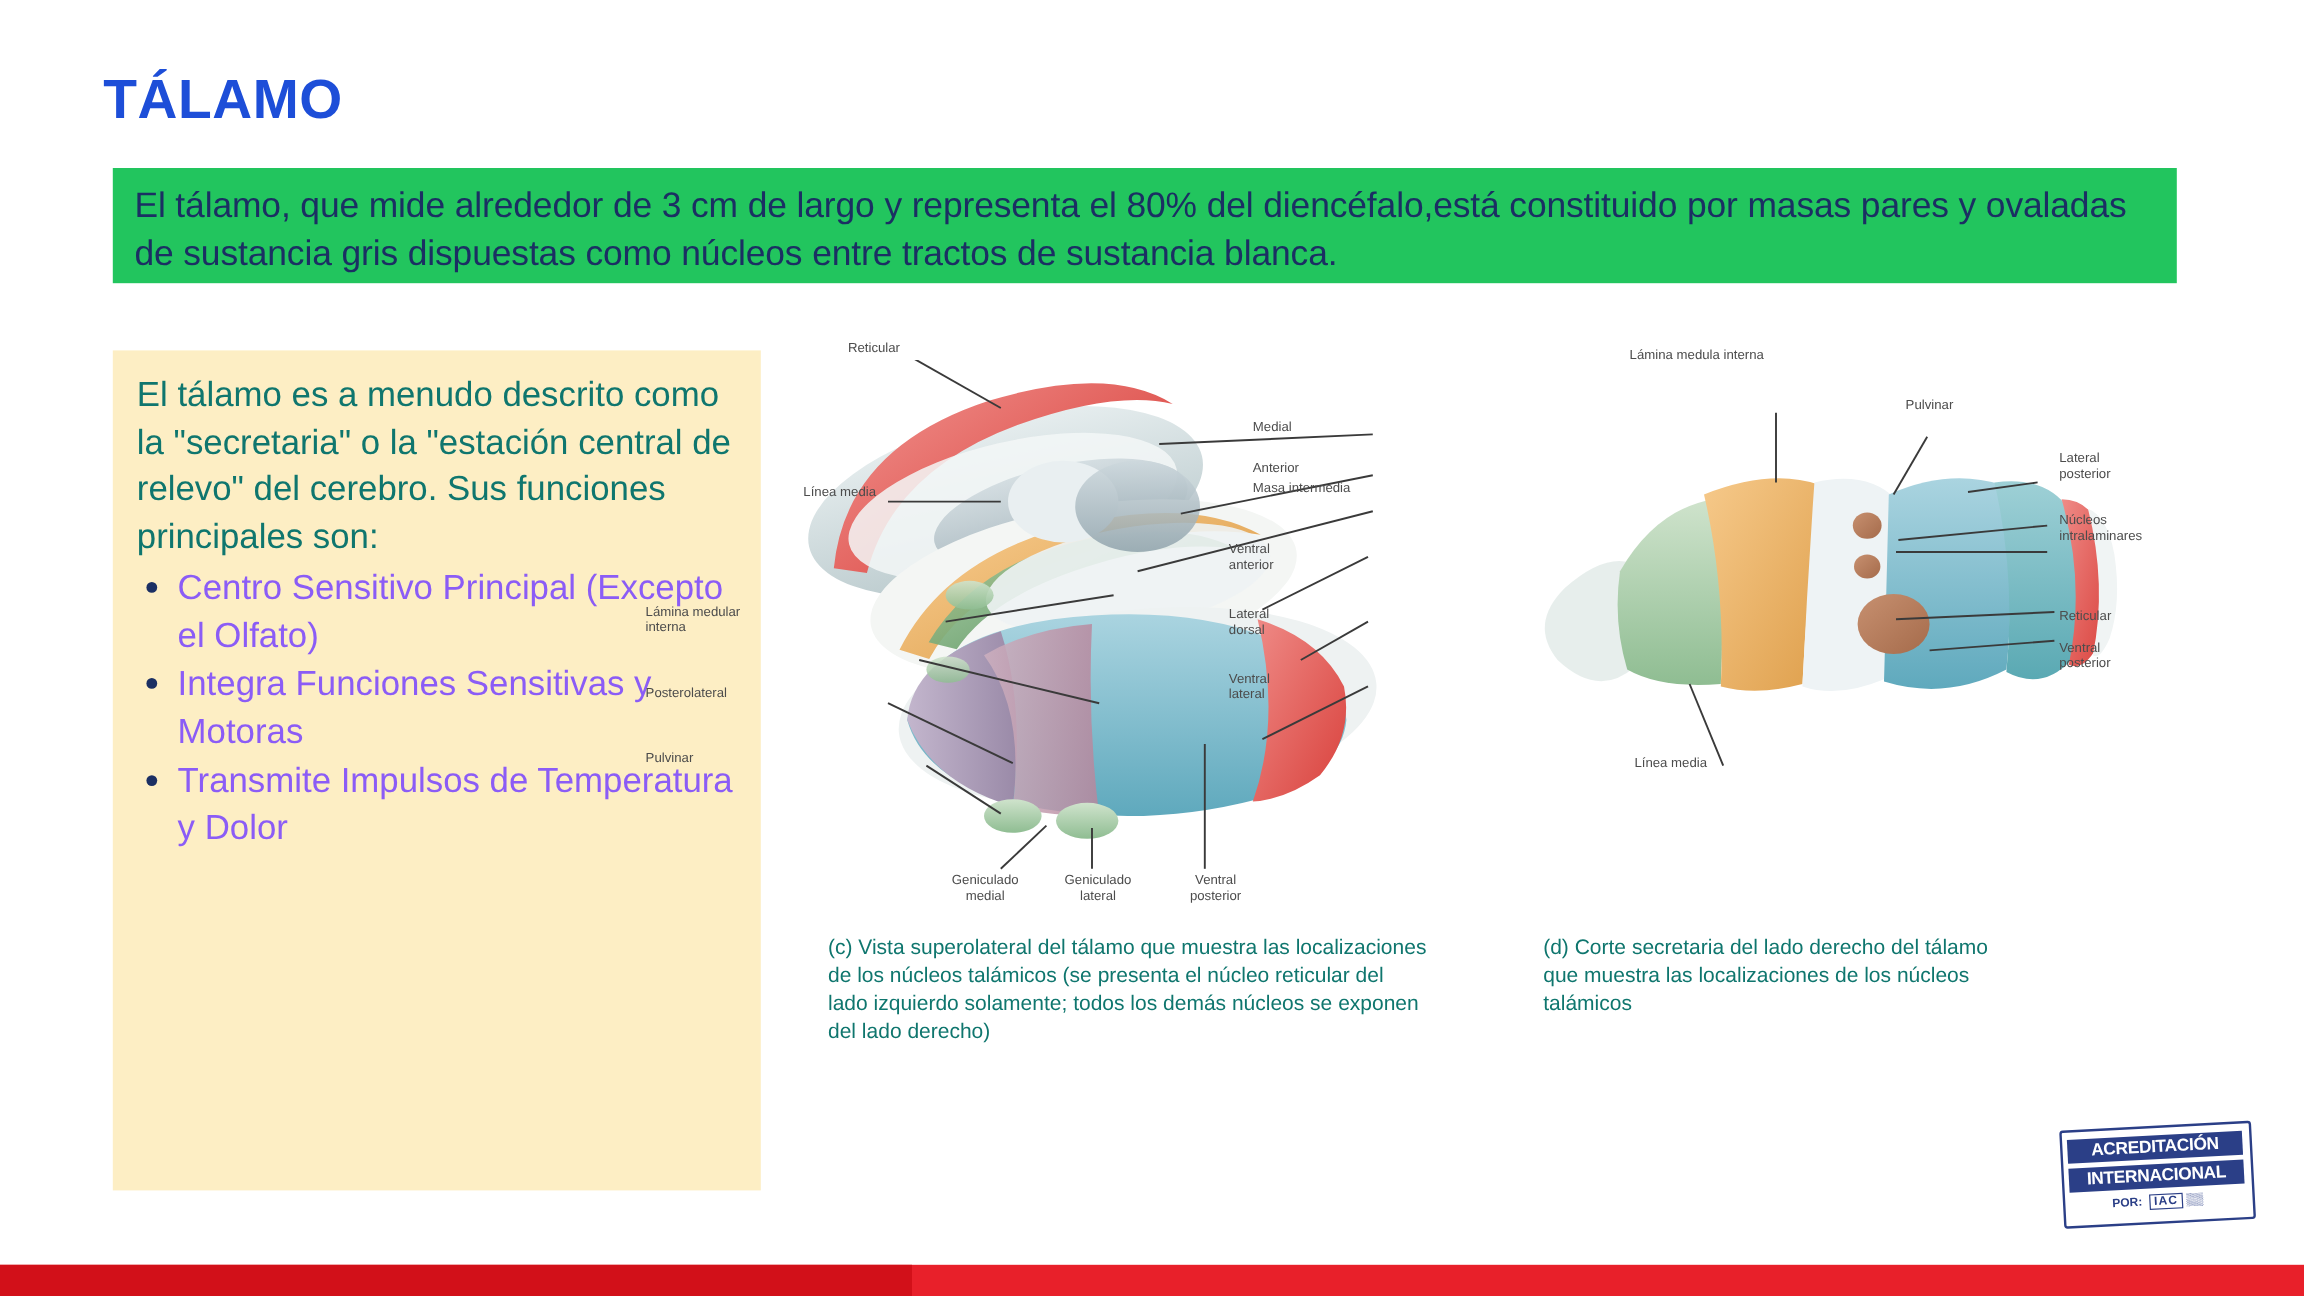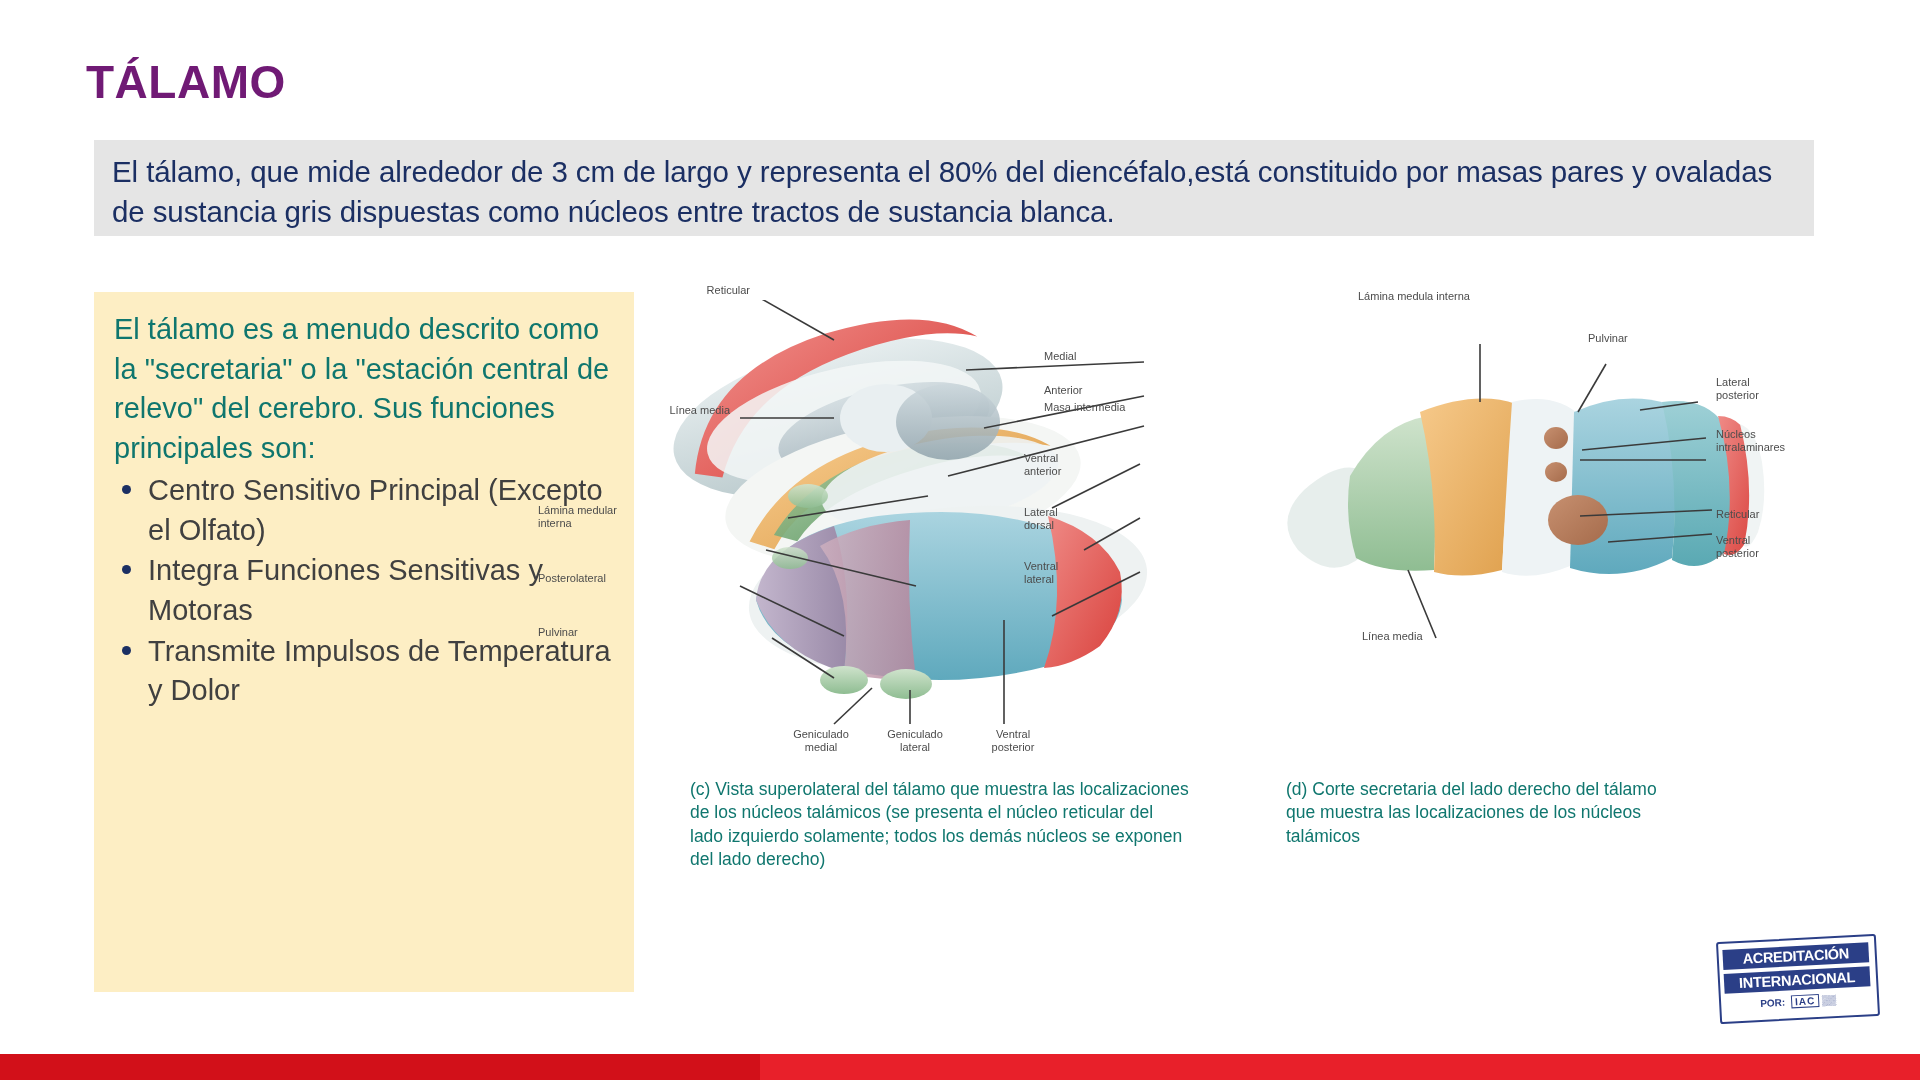--- a/index.html
+++ b/index.html
@@ -8,49 +8,49 @@
     background: #ffffff;
     font-family: "Liberation Sans", sans-serif;
     overflow: hidden;
   }
   .slide { position: relative; width: 1920px; height: 1080px; background: #fff; }
 
   
   .title {
     position: absolute; left: 86px; top: 55px;
     font-size: 46px; font-weight: bold; letter-spacing: 0.5px;
-    color: #701a75;
+    color: #1d4ed8;
   }
 
   
   .header-banner {
     position: absolute; left: 94px; top: 140px;
     width: 1720px; height: 96px;
-    background: #e5e5e5;
+    background: #22c55e;
     padding: 12px 18px 10px 18px;
   }
   .header-banner p {
     font-size: 29.5px; line-height: 1.34; color: #1b2f63;
     letter-spacing: -0.1px;
   }
 
   
   .side-panel {
     position: absolute; left: 94px; top: 292px;
     width: 540px; height: 700px;
     background: #fdeec4;
     padding: 18px 16px 14px 20px;
   }
   .side-panel .intro {
     font-size: 29px; line-height: 1.37; color: #0f766e;
   }
   .side-panel ul { list-style: none; margin-top: 2px; }
   .side-panel li {
     position: relative; font-size: 29px; line-height: 1.37;
-    color: #404040; padding-left: 34px; margin-top: 1px;
+    color: #8b5cf6; padding-left: 34px; margin-top: 1px;
   }
   .side-panel li .bullet {
     position: absolute; left: 8px; top: 14px;
     width: 9px; height: 9px; border-radius: 50%;
     background: #1b2f63;
   }
 
   
   .figure {
     position: absolute; left: 648px; top: 300px;

